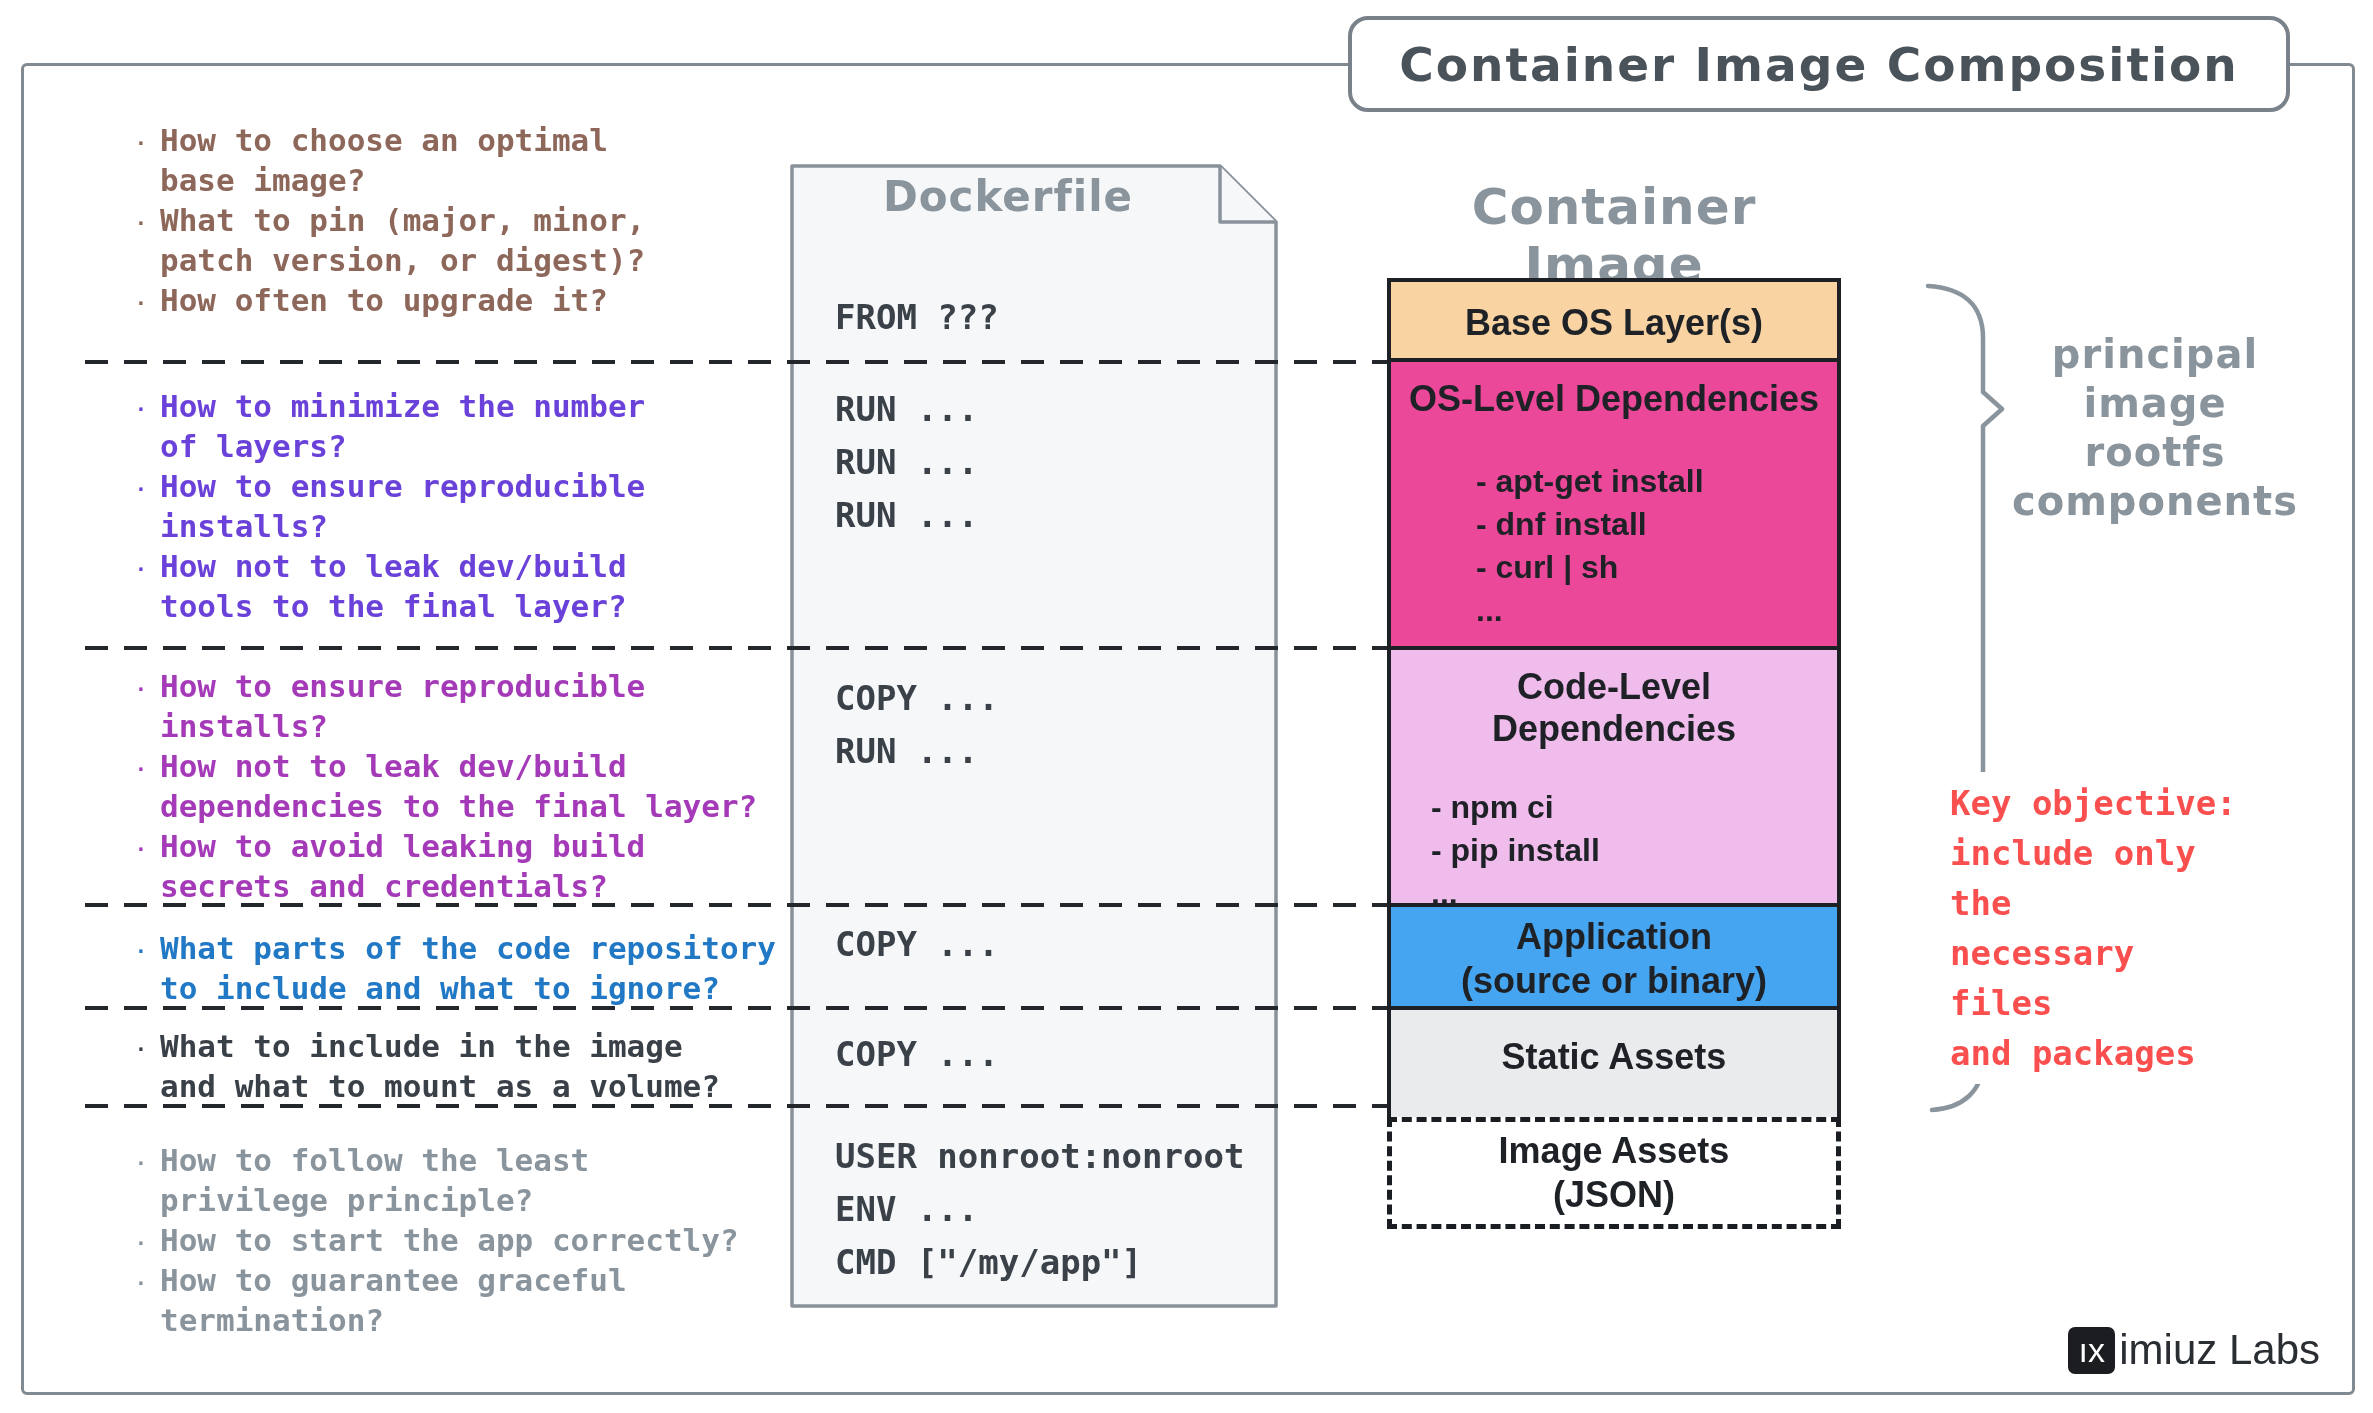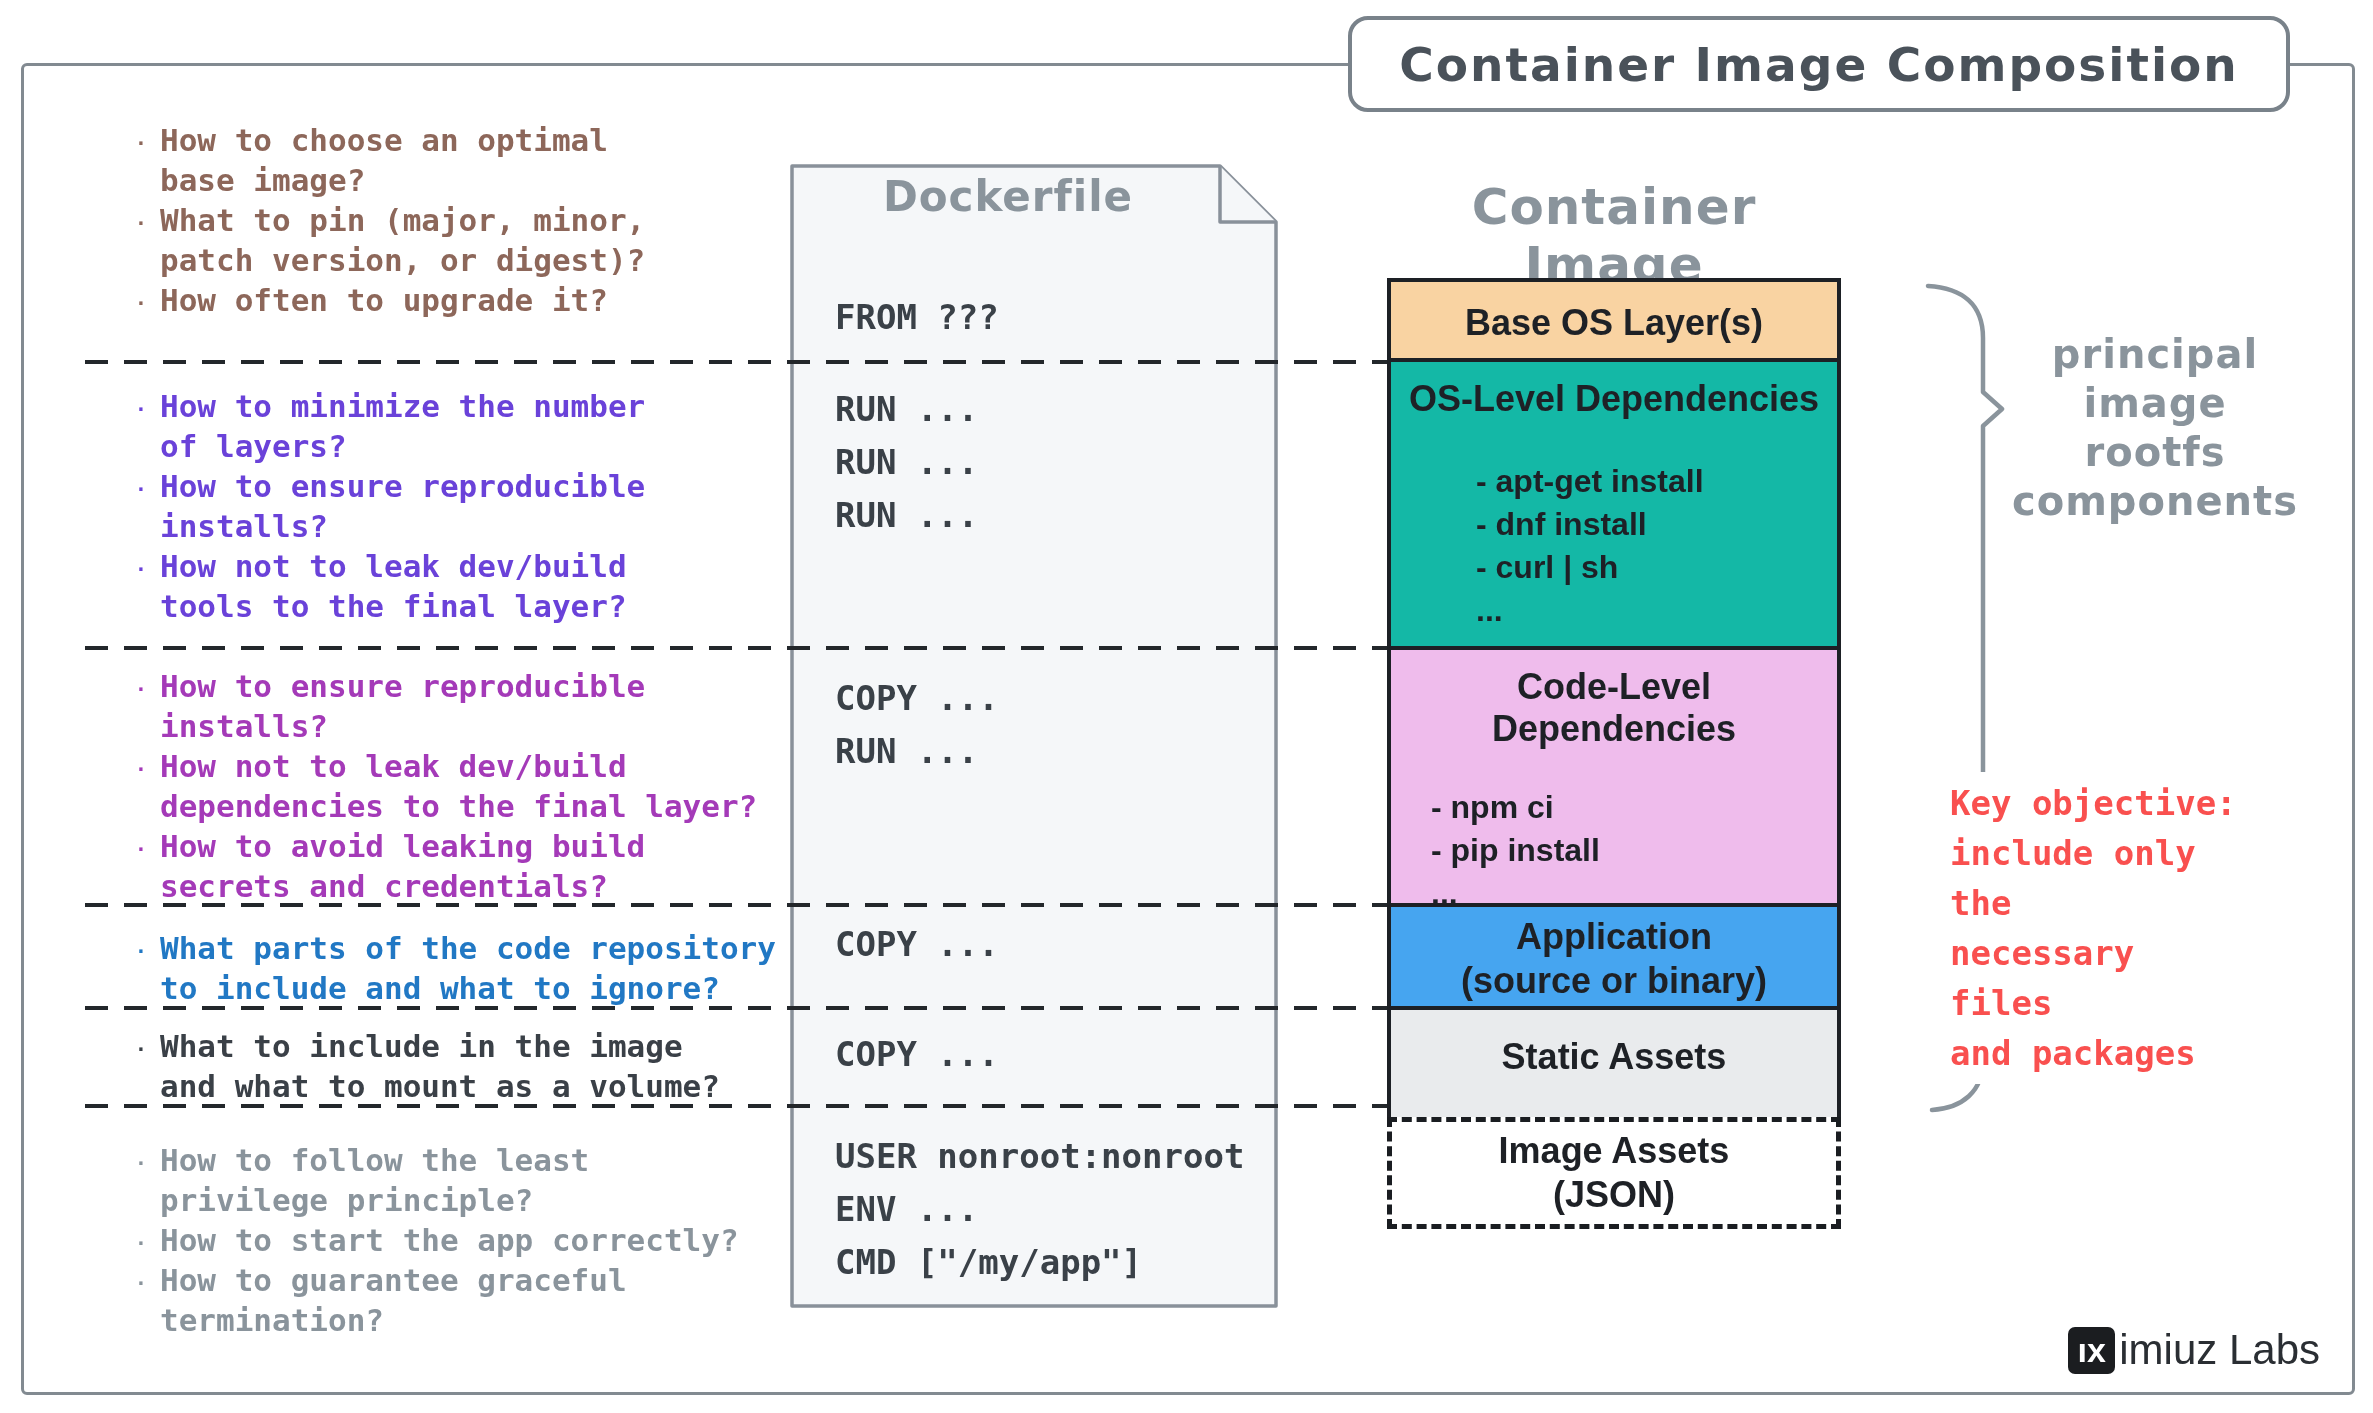--- a/index.html
+++ b/index.html
@@ -76,21 +76,21 @@
   .brace-label { position:absolute; left:2010px; top:330px; width:290px; text-align:center;
                  font-size:40px; line-height:49px; white-space:pre-line; z-index:2; }
   .key-objective { position:absolute; left:1944px; top:772px; width:310px; padding:6px 0 6px 6px;
                    background:#ffffff; font-family:"DejaVu Sans Mono", monospace;
                    font-size:34px; font-weight:bold; line-height:50px; white-space:pre-line; z-index:2; }
 
   
   .logo { position:absolute; top:1326px; right:53px; display:flex; align-items:center; z-index:2; }
   .logo-mark { width:47px; height:47px; background:#1b1d20; border-radius:7px; color:#ffffff;
                display:flex; align-items:center; justify-content:center;
-               font-size:34px; font-weight:bold; font-family:"Liberation Sans", sans-serif; }
+               font-size:34px; font-weight:normal; font-family:"Liberation Sans", sans-serif; }
   .logo-text { font-size:42px; color:#2a2e33; margin-left:4px;
                font-family:"Liberation Sans", sans-serif; }
 </style>
 </head>
 <body>
 
 <div class="stage">
 
   <div class="frame"></div>
 
@@ -205,21 +205,21 @@
   <div class="code-block cb4">COPY ...</div>
   <div class="code-block cb5">USER nonroot:nonroot
 ENV ...
 CMD ["/my/app"]</div>
 
   <div class="stack-title hand">Container Image</div>
   <div class="stack">
     <div class="layer ly0" style="background-color: rgb(249, 211, 162);">
       <div class="lbl">Base OS Layer(s)</div>
     </div>
-    <div class="layer ly1" style="background-color: #14b8a6;">
+    <div class="layer ly1" style="background-color: #ec4899;">
       <div class="lbl">OS-Level Dependencies</div>
       <div class="items">- apt-get install
 - dnf install
 - curl | sh
 ...</div>
     </div>
     <div class="layer ly2" style="background-color: rgb(239, 188, 236);">
       <div class="lbl">Code-Level Dependencies</div>
       <div class="items">- npm ci
 - pip install

